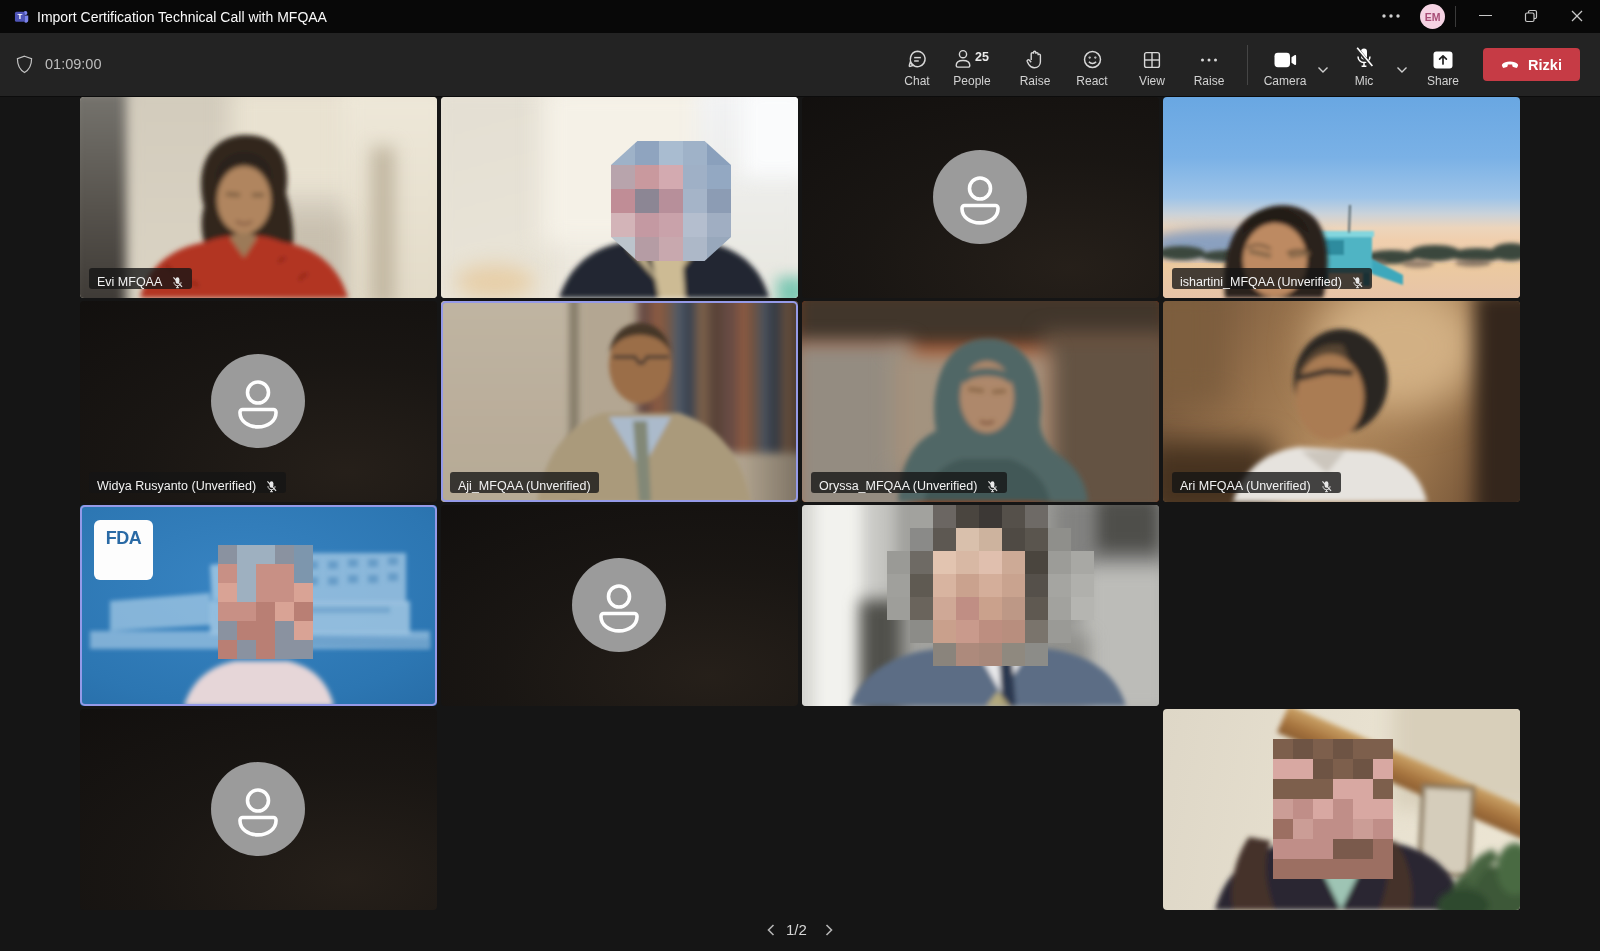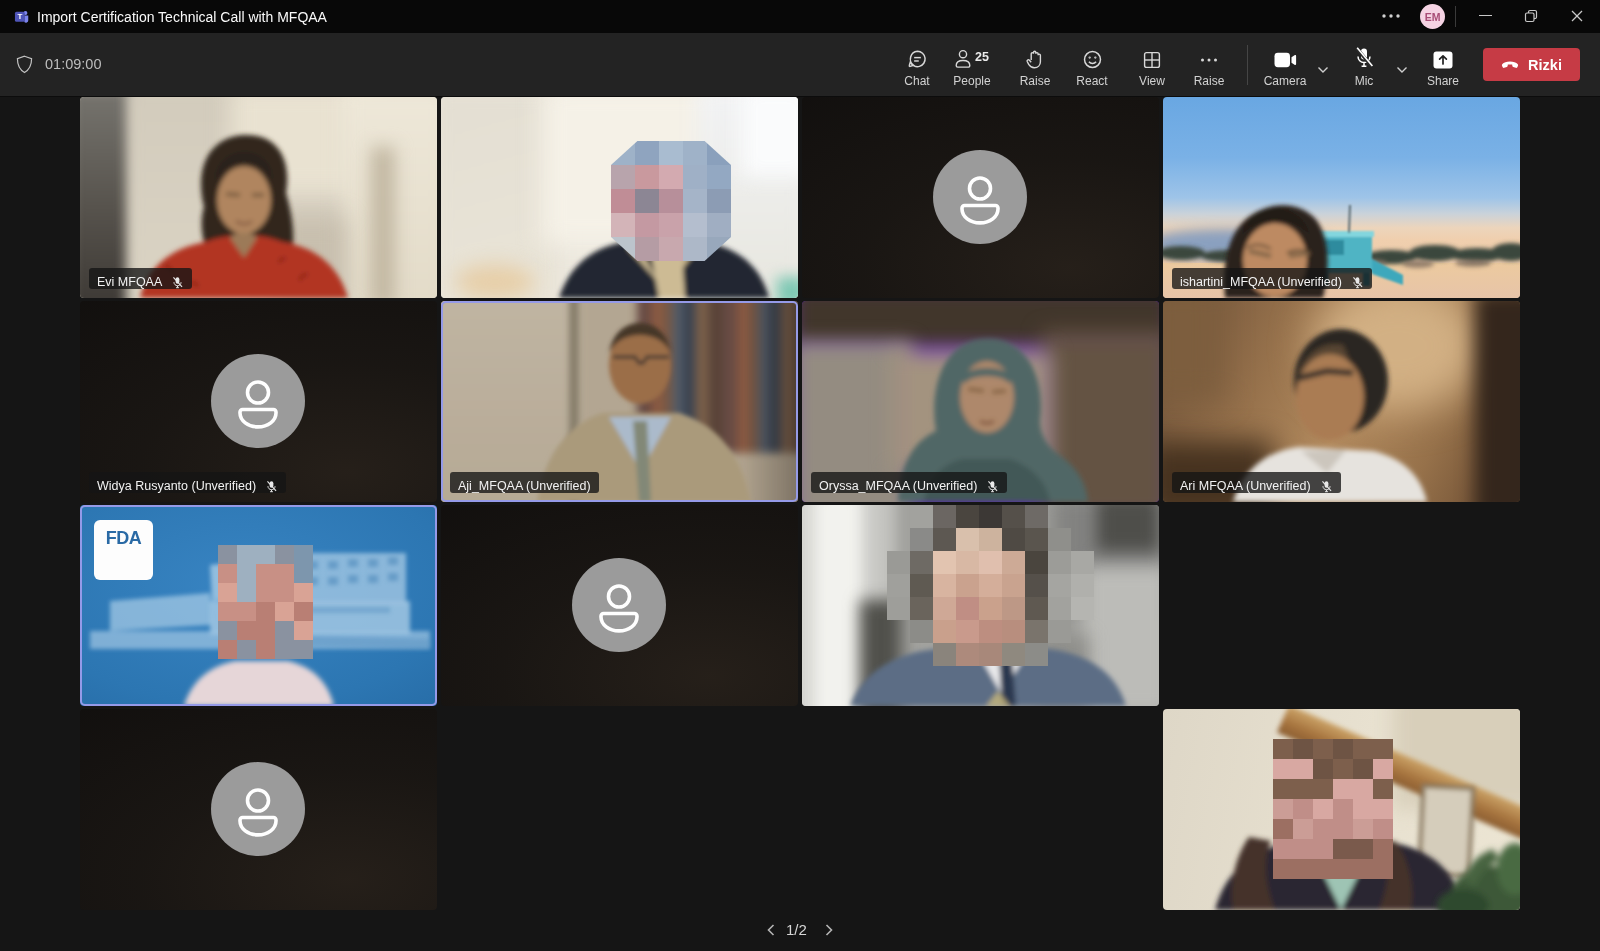--- a/index.html
+++ b/index.html
@@ -346,21 +346,21 @@
             <feGaussianBlur stdDeviation="2.2"></feGaussianBlur>
           </filter>
         </defs>
 </svg>
 <div class="abs" style="left:0;top:0;width:357px;height:201px;background:rgba(25,20,14,.07)"></div>
       <div class="lbl">
         <span>Aji_MFQAA (Unverified)</span>
       </div>
 <div class="abs" style="left:0;top:0;width:357px;height:201px;border:2.5px solid #959ae8;border-radius:5px"></div>
 </div>
-    <div class="tile" style="left:802px;top:204px;background:#6d28d9">
+    <div class="tile" style="left:802px;top:204px;background:#c2410c">
 <div class="abs" style="left:-10px;top:-14px;width:380px;height:60px;background:#463a2e;filter:blur(9px)"></div>
 <div class="abs" style="left:-10px;top:40px;width:120px;height:180px;background:#a29a8e;filter:blur(9px)"></div>
 <div class="abs" style="left:240px;top:30px;width:130px;height:190px;background:#6d5b49;filter:blur(10px)"></div>
 <div class="abs" style="left:90px;top:50px;width:160px;height:120px;background:#b3a28c;filter:blur(10px)"></div>
 <svg class="abs" style="left:0;top:0" width="357" height="201" viewBox="0 0 357 201">
   <g filter="url(#ob)">
     <path d="M96 201 C98 162 112 140 134 130 C128 96 136 44 178 38 C222 32 244 74 238 120 C238 136 248 148 260 156 C276 168 284 182 286 201z" fill="#577170"></path>
     <path d="M122 201 C126 176 140 164 160 158 L208 158 C230 166 244 180 248 201z" fill="#46605f"></path>
     <ellipse cx="185" cy="96" rx="27" ry="36" fill="#bf9674"></ellipse>
     <path d="M160 80 c8-12 42-12 50 0" stroke="#577170" stroke-width="8" fill="none"></path>

